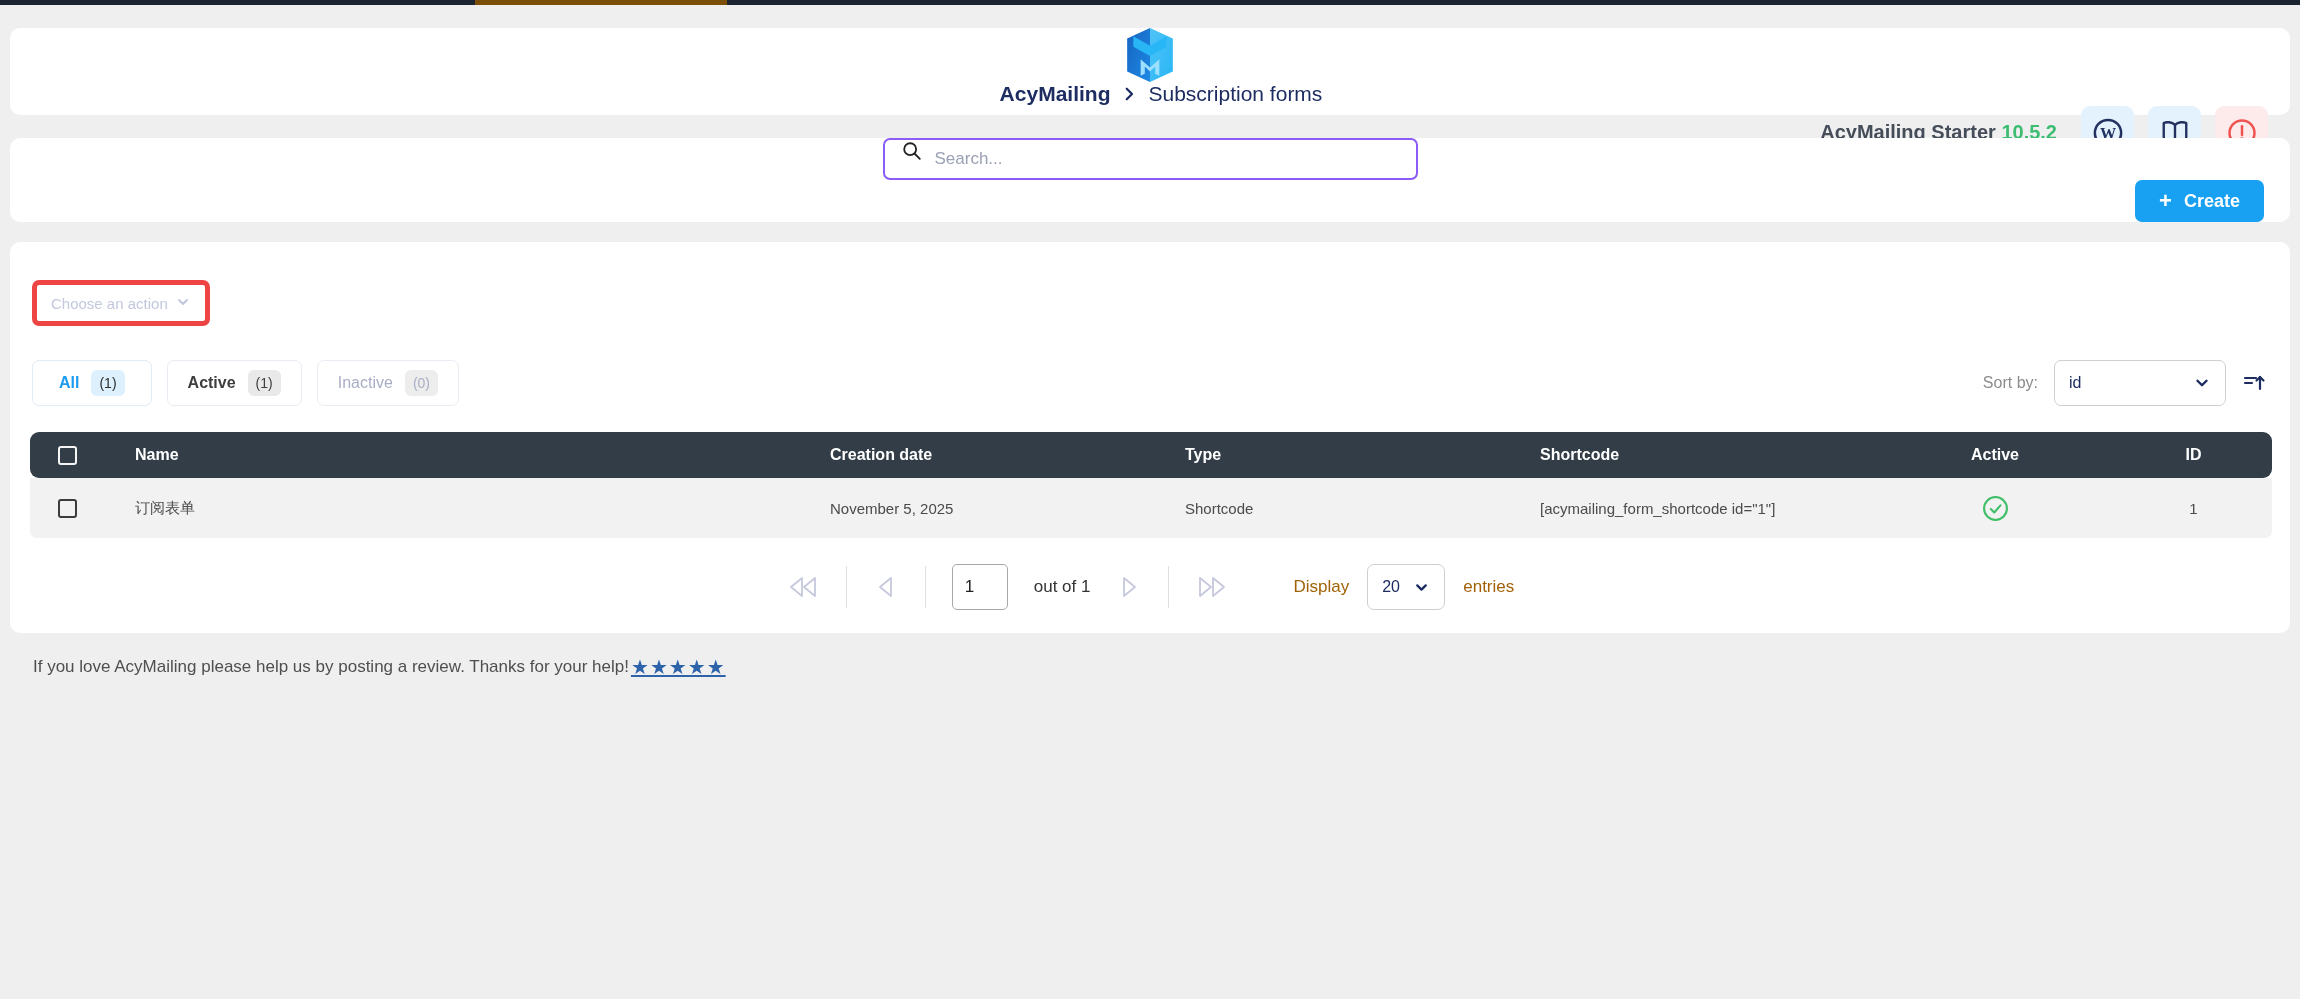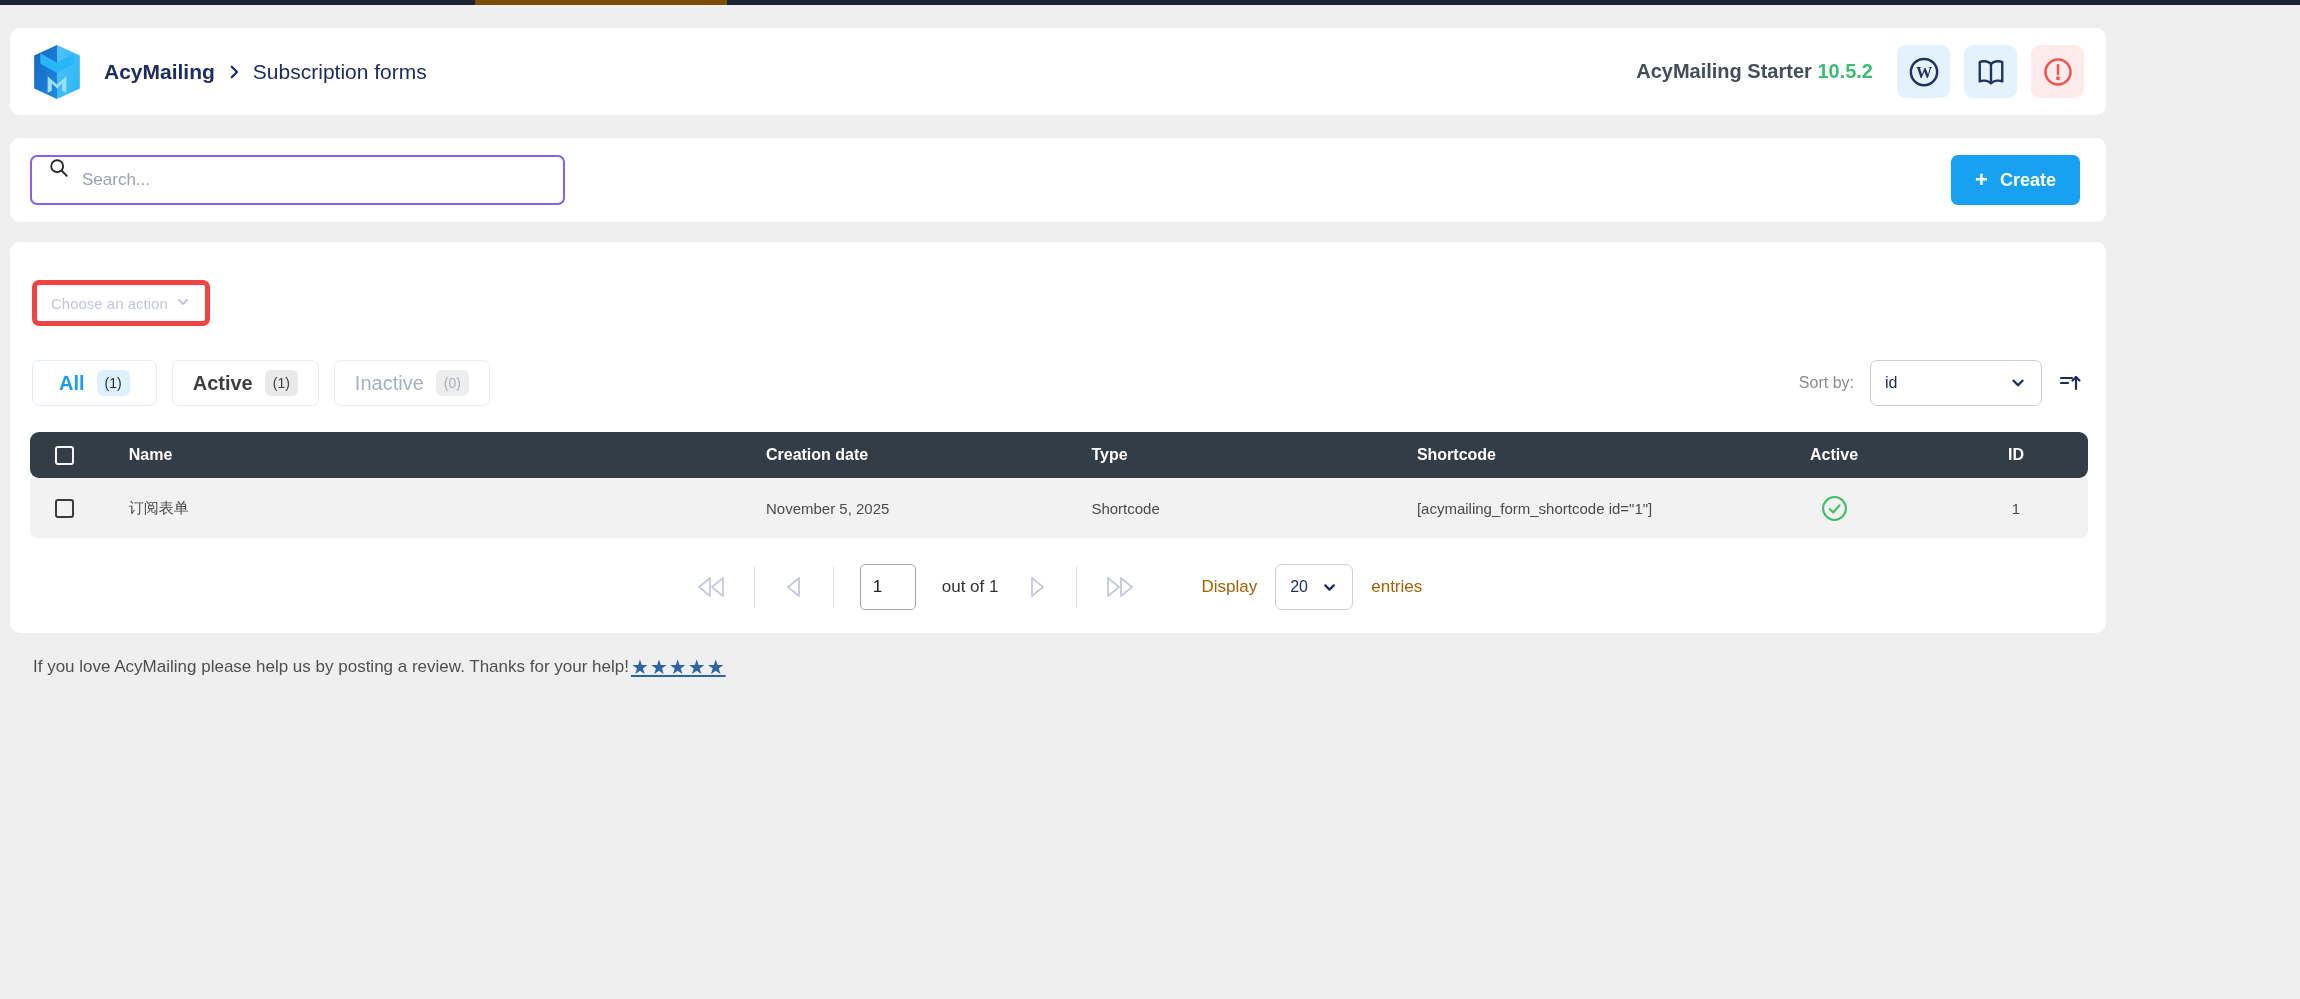--- a/index.html
+++ b/index.html
@@ -4,21 +4,21 @@
 <style>
   * { margin:0; padding:0; box-sizing:border-box; }
   html,body { background:#efeff0; }
   body { font-family:"Liberation Sans", sans-serif; }
   #app { position:relative; width:2300px; height:999px; background:#efeff0; overflow:hidden; }
 
   
   .top-strip { position:absolute; left:0; top:0; width:100%; height:5px; background:#1b2430; }
   .top-strip .brown { position:absolute; left:475px; top:0; width:252px; height:5px; background:#7a4e07; }
 
-  .card { position:absolute; left:10px; width:2096px; background:#ffffff; border-radius:10px; }
+  .card { position:absolute; left:10px; width:2280px; background:#ffffff; border-radius:10px;flex-direction:column; }
 
   
   .header-card { top:28px; height:87px; display:flex; align-items:center; padding:0 22px; }
   .logo { width:50px; height:54px; flex:0 0 auto; }
   .breadcrumb { display:flex; align-items:center; gap:10px; margin-left:22px; }
   .crumb { font-size:21px; color:#1d2d62; }
   .crumb.root { font-weight:bold; }
   .crumb-sep { display:flex; align-items:center; }
   .header-right { margin-left:auto; display:flex; align-items:center; gap:14px; }
   .plan { font-size:20px; font-weight:bold; color:#454d59; margin-right:10px; white-space:nowrap; }
@@ -36,21 +36,21 @@
   .create-btn { margin-left:auto; margin-right:6px; height:50px; min-width:128px; padding:0 24px; background:#18a0f2; color:#fff; border:none; border-radius:7px; font-size:18px; font-weight:bold; display:flex; align-items:center; gap:12px; cursor:pointer; font-family:"Liberation Sans", sans-serif; }
   .create-btn .plus { font-size:22px; font-weight:bold; }
 
   
   .main-card { top:242px; height:391px; }
   .action-select { position:absolute; left:22px; top:38px; width:178px; height:46px; border:5px solid #ef4444; border-radius:7px; display:flex; align-items:center; padding:0 14px; color:#c2c7dc; font-size:15px; cursor:default; }
   .action-select .chev { margin-left:auto; }
 
   .tabs { position:absolute; left:22px; top:118px; display:flex; gap:15px; }
   .tab { height:46px; border:1px solid #e8ecf2; border-radius:7px; background:#fff; display:flex; align-items:center; gap:12px; padding:0 20px; cursor:pointer; }
-  .tab .t-label { font-size:20px; font-weight:bold;text-align:right; }
+  .tab .t-label { font-size:16px; font-weight:bold;text-align:right; }
   .tab.all { padding:0 26px; border-color:#e2ecf7; }
   .tab.all .t-label { color:#1d9bf0; }
   .tab.active-tab .t-label { color:#3e3e3e; }
   .tab.inactive-tab .t-label { color:#a9aec5; font-weight:normal; }
   .badge { font-size:14px; border-radius:6px; padding:5px 8px; color:#3e3e3e; }
   .tab.all .badge { background:#ddf0fd; color:#2c2c2c; }
   .tab.active-tab .badge { background:#e9e9e9; }
   .tab.inactive-tab .badge { background:#ededed; color:#a9aec5; }
 
   .sort-wrap { position:absolute; right:24px; top:118px; display:flex; align-items:center; gap:16px; }

